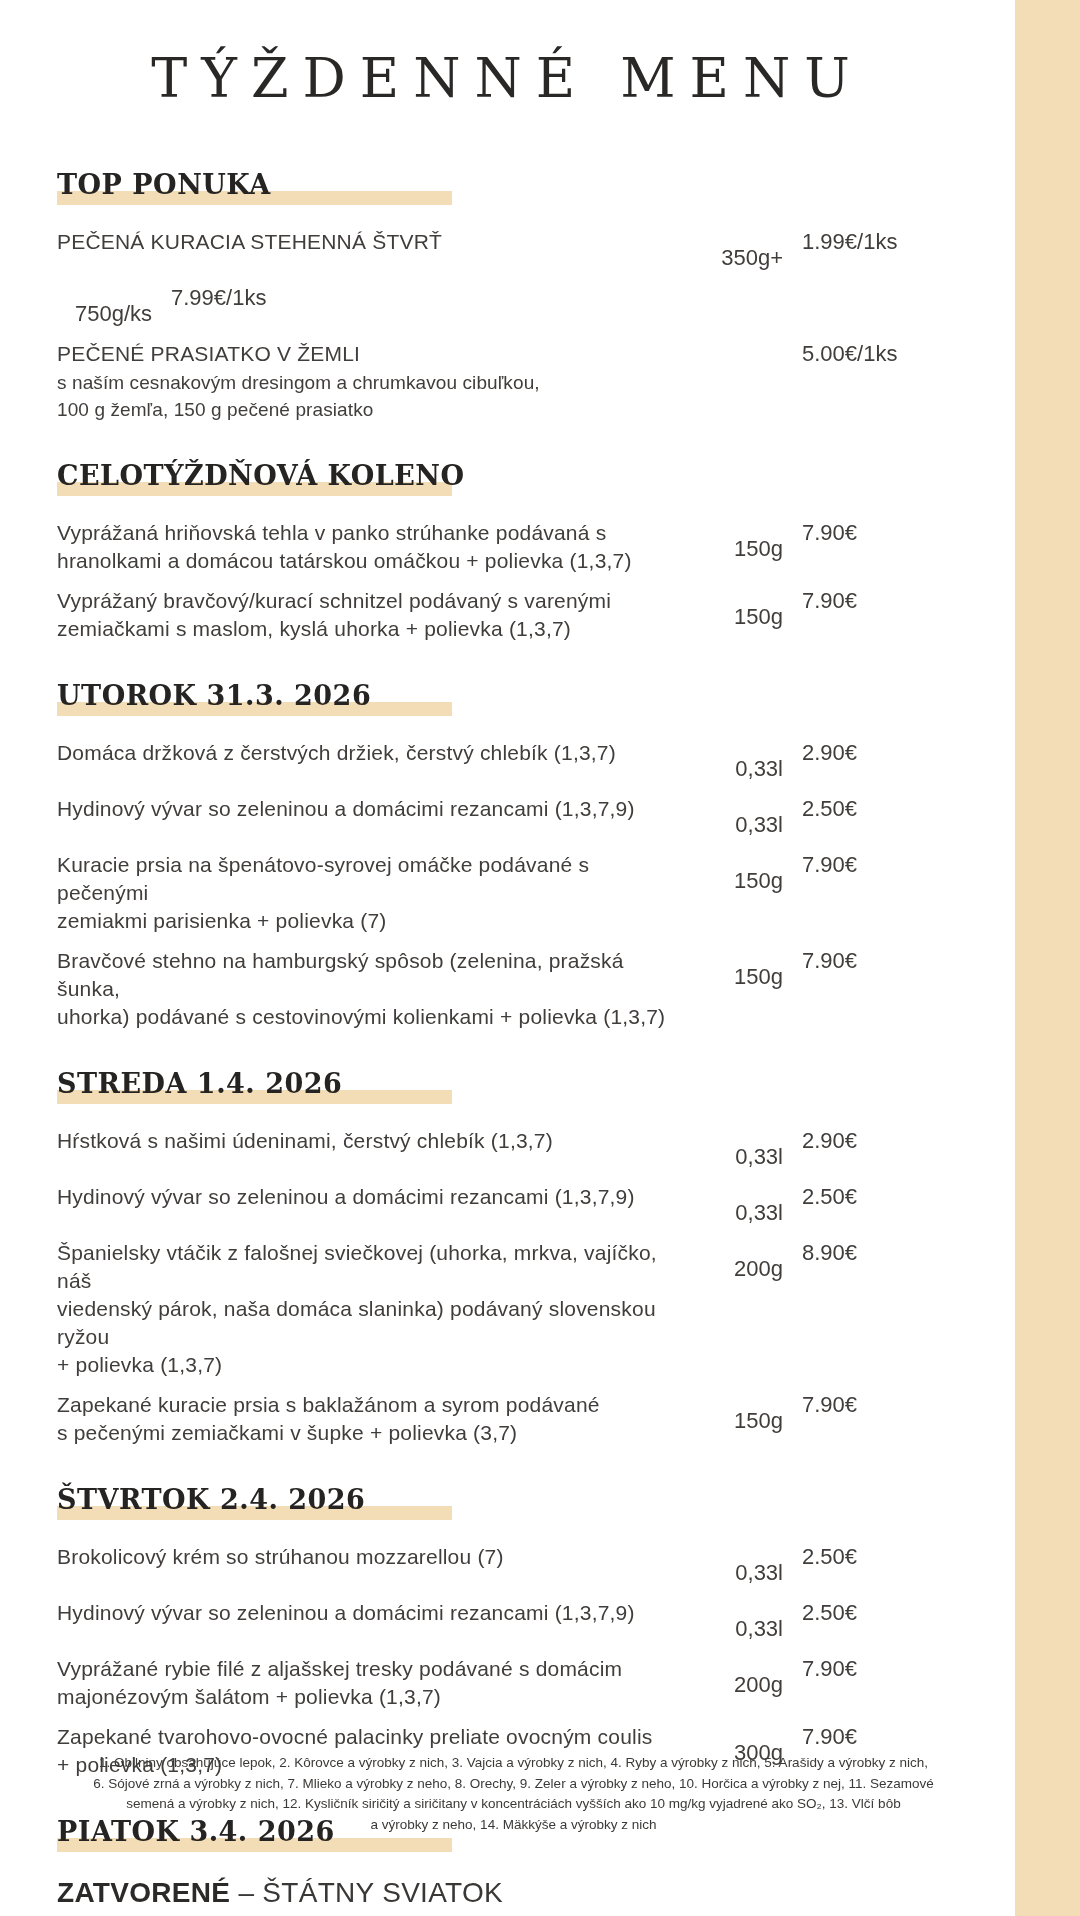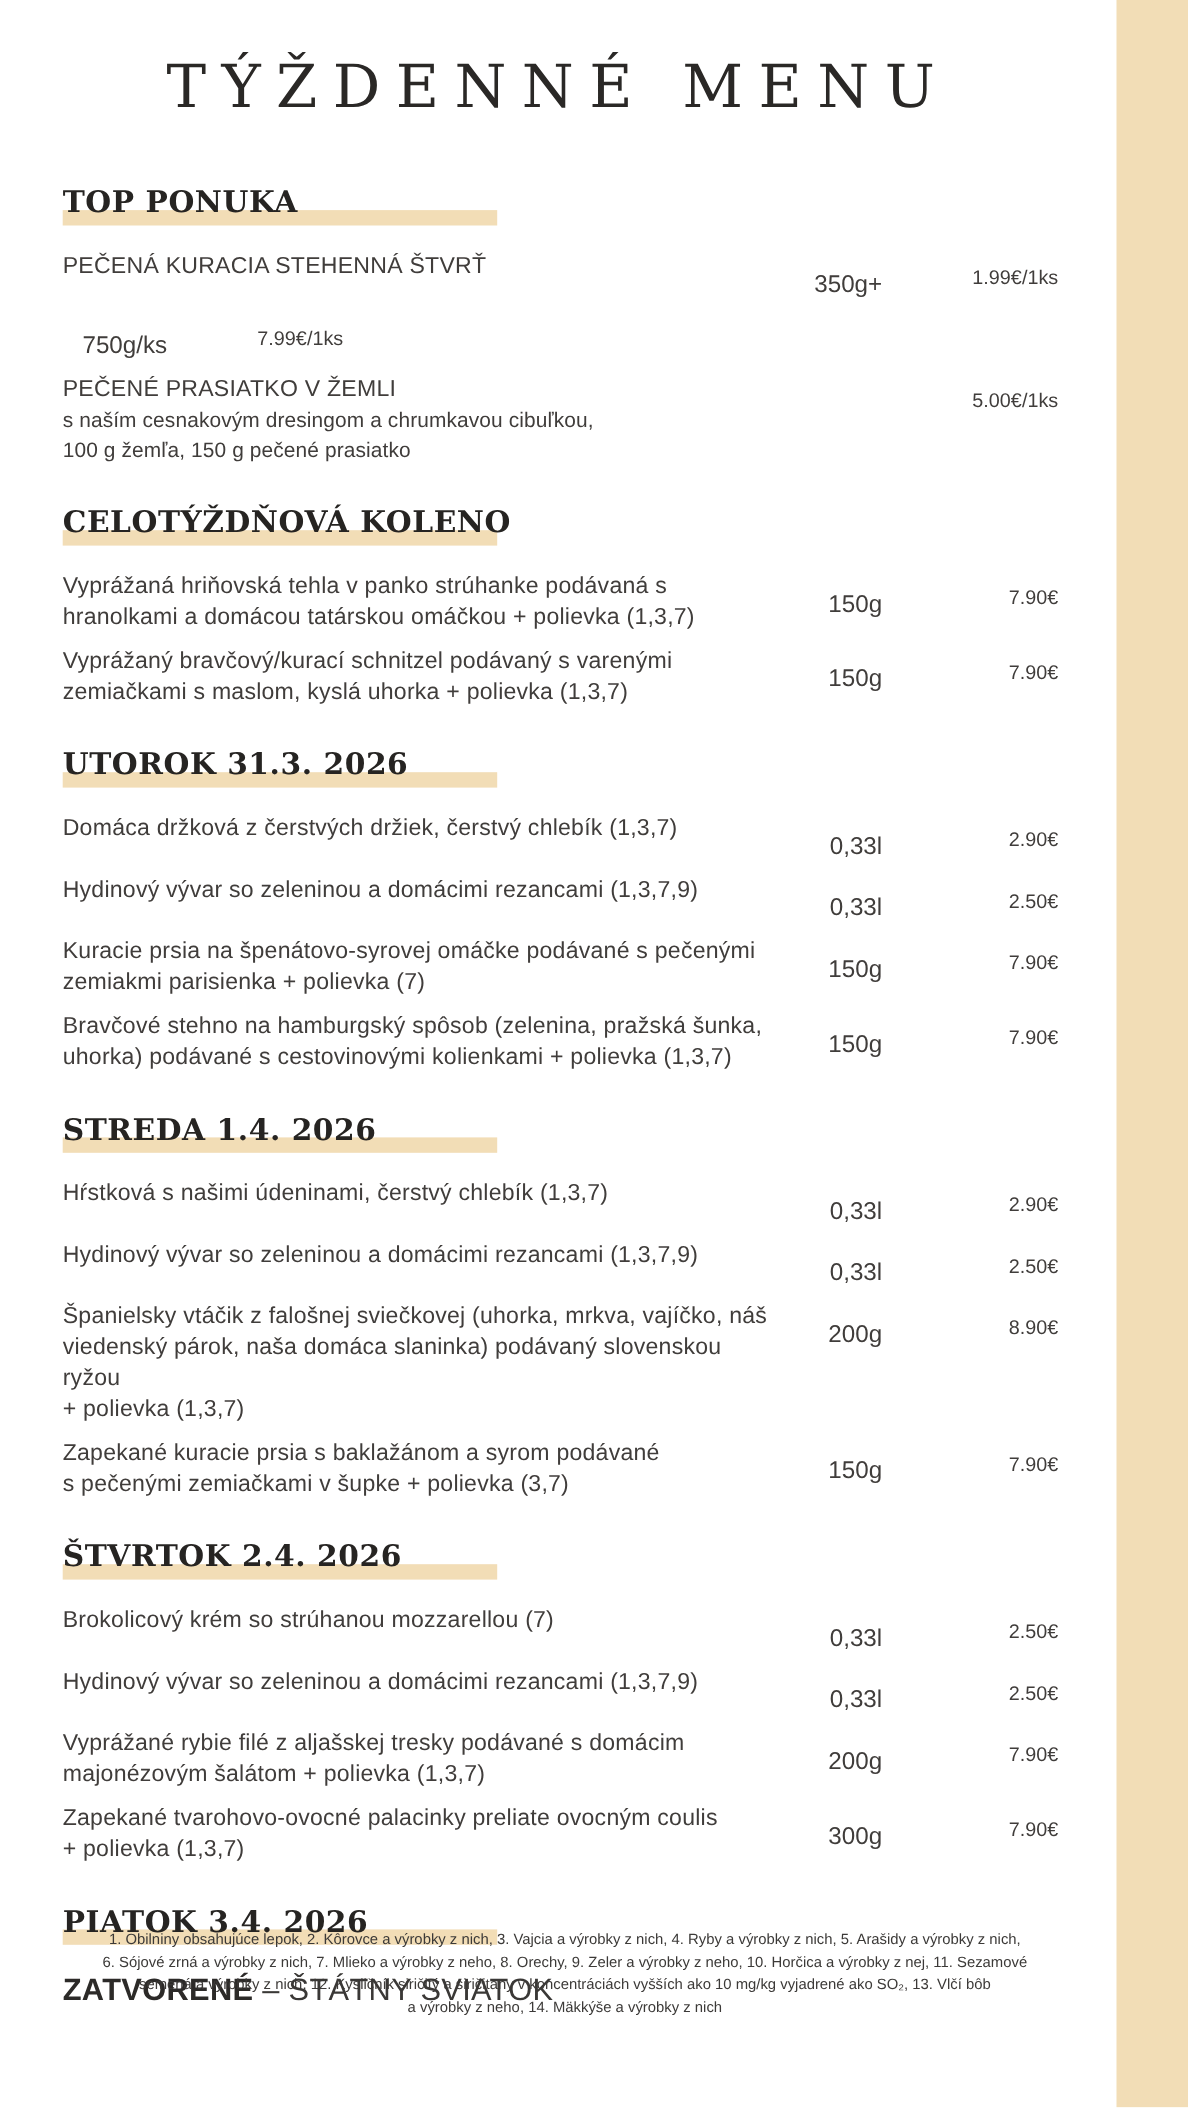--- a/index.html
+++ b/index.html
@@ -44,41 +44,41 @@
     width:395px; height:14px;
     background:#f2ddb6;
     z-index:0;
   }
   .sec-h .txt { position:relative; z-index:1; }
   .row {
     display:flex;
     align-items:flex-start;
     margin-bottom:12px;
     color:#403d3b;
+    gap:19px;
   }
   .row .name {
     flex:1 1 auto;
     font-size:21px;
     line-height:28px;
     letter-spacing:0.2px;
     white-space:pre-line;
   }
   .row .portion {
     flex:0 0 95px;
     text-align:right;
     font-size:22px;
     line-height:28px;
     margin-top:16px;
   }
   .row .price {
     flex:0 0 160px;
-    text-align:right;
-    font-size:18px;
+    text-align:left;
+    font-size:22px;
     line-height:28px;
-    margin-top:10px;
   }
   .desc {
     font-size:19px;
     line-height:27px;
     margin-top:1px;
     color:#403d3b;
     white-space:pre-line;
     letter-spacing:0.1px;
   }
   .closed {

